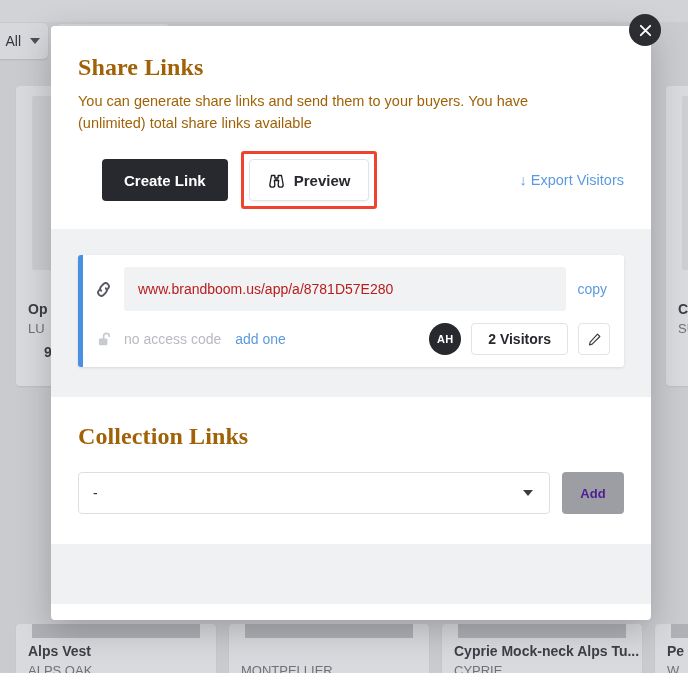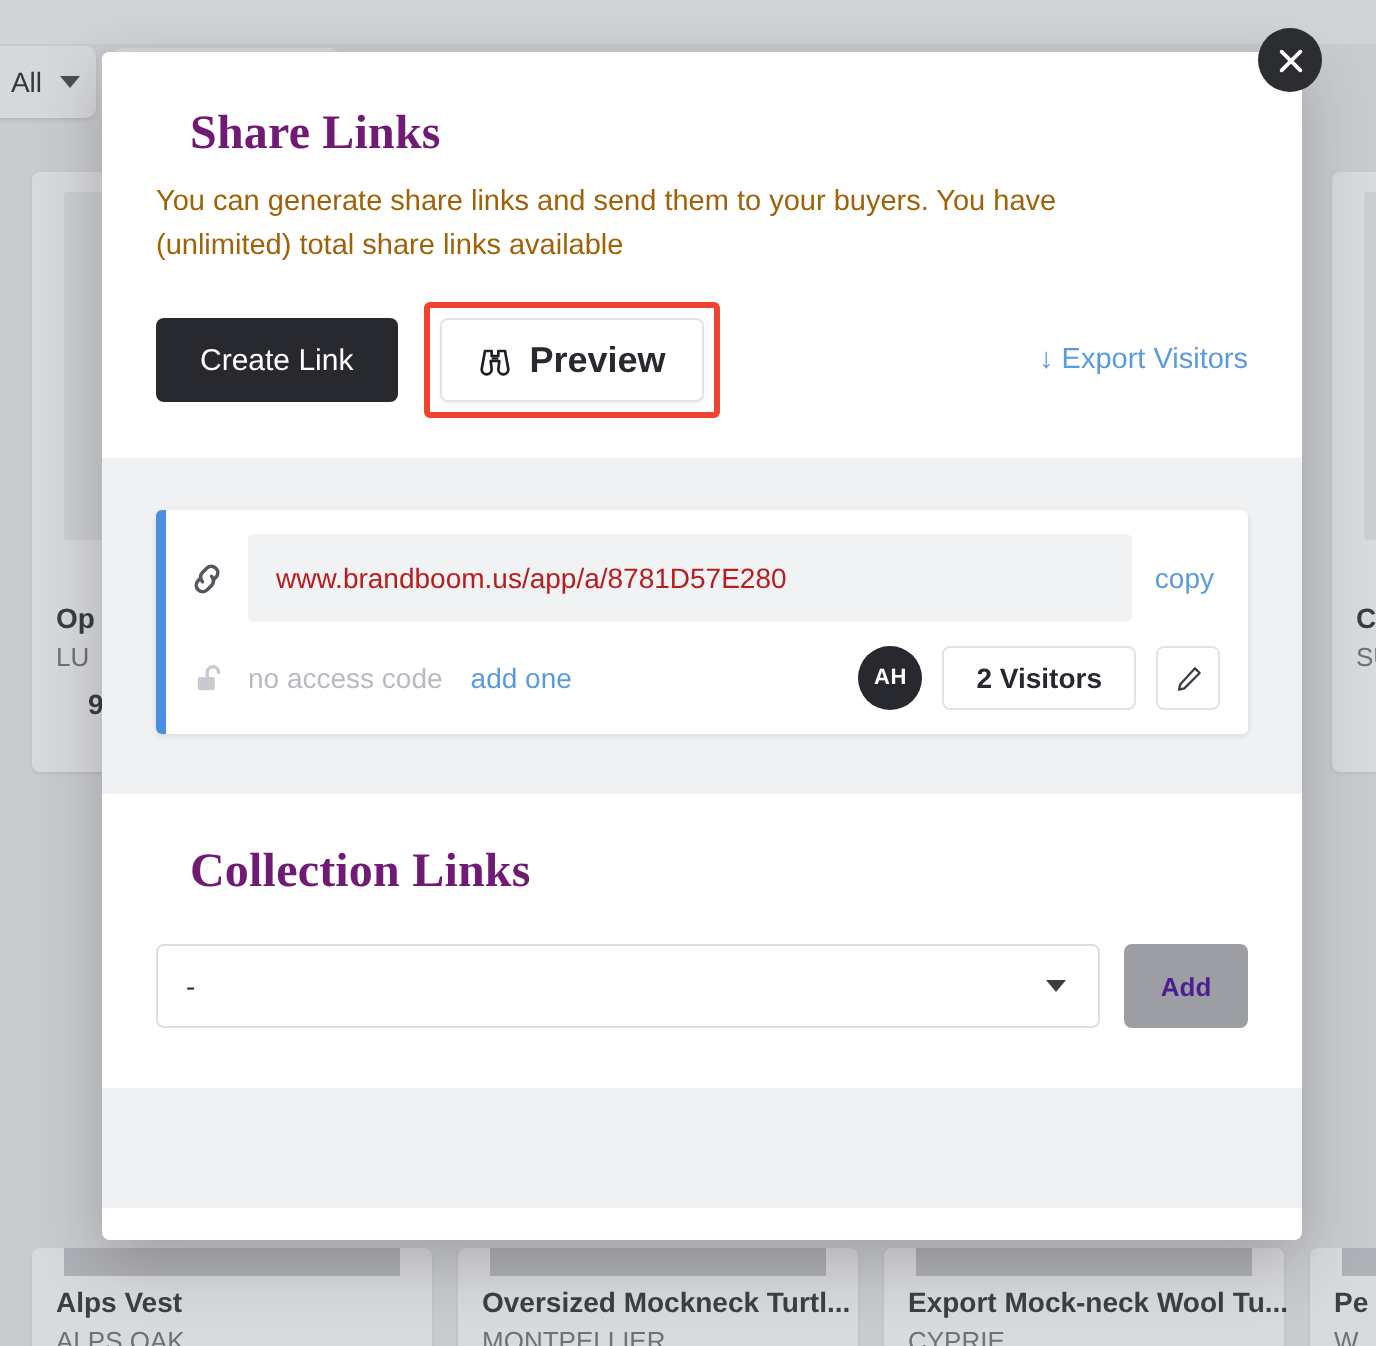--- a/index.html
+++ b/index.html
@@ -146,23 +146,22 @@
 
   .section-white { background: #ffffff; }
   .section-gray  { background: #f0f1f3; }
 
   .pad { padding: 0 27px; }
 
   h2.title {
     font-family: "Liberation Serif", serif;
     font-weight: bold;
     font-size: 24px;
-    color: #701a75;
+    color: #a16207;
     letter-spacing: .1px;
-    margin-left: 17px;
   }
   p.subtitle {
     font-size: 14.5px;
     line-height: 22px;
     color: #a16207;
     margin-top: 9px;
     max-width: 500px;
   }
   p.subtitle-muted {
     font-size: 14.5px;
@@ -179,40 +178,41 @@
     margin-top: 21px;
     position: relative;
     height: 50px;
   }
   #create-link-btn {
     background: #27292e;
     color: #fff;
     border: none;
     border-radius: 4px;
     font-size: 15px;
-    font-weight: normal;
+    font-weight: bold;
     padding: 0 22px;
     height: 42px;
     cursor: pointer;
     font-family: "Liberation Sans", sans-serif;
+    margin-left: 24px;
   }
   #preview-wrap {
     position: relative;
     margin-left: 13px;
     border: 3px solid #f0432f;
     border-radius: 3px;
     padding: 5px;
     display: inline-flex;
   }
   #preview-btn {
     background: #ffffff;
     color: #27292e;
     border: 1px solid #e2e3e6;
     border-radius: 4px;
-    font-size: 18px;
+    font-size: 15px;
     font-weight: bold;
     height: 42px;
     padding: 0 18px;
     display: flex;
     align-items: center;
     gap: 9px;
     cursor: pointer;
     font-family: "Liberation Sans", sans-serif;
     box-shadow: 0 1px 2px rgba(0,0,0,.06);
   }
@@ -384,26 +384,25 @@
       <div class="t3">35</div>
     </div>
 
     <div class="bg-card bg-card2" style="left:16px; top:538px; width:200px; height:100px;">
       <div class="ph"></div>
       <div class="n1">Alps Vest</div>
       <div class="n2">ALPS OAK</div>
     </div>
     <div class="bg-card bg-card2" style="left:229px; top:538px; width:200px; height:100px;">
       <div class="ph"></div>
-      <div class="n1">Oversized Mockneck Turtl...</div>
       <div class="n2">MONTPELLIER</div>
     </div>
     <div class="bg-card bg-card2" style="left:442px; top:538px; width:200px; height:100px;">
       <div class="ph"></div>
-      <div class="n1">Export Mock-neck Wool Tu...</div>
+      <div class="n1">Cyprie Mock-neck Alps Tu...</div>
       <div class="n2">CYPRIE</div>
     </div>
     <div class="bg-card bg-card2" style="left:655px; top:538px; width:200px; height:100px;">
       <div class="ph"></div>
       <div class="n1">Pe</div>
       <div class="n2">W</div>
     </div>
   </div>
 </div>
 

